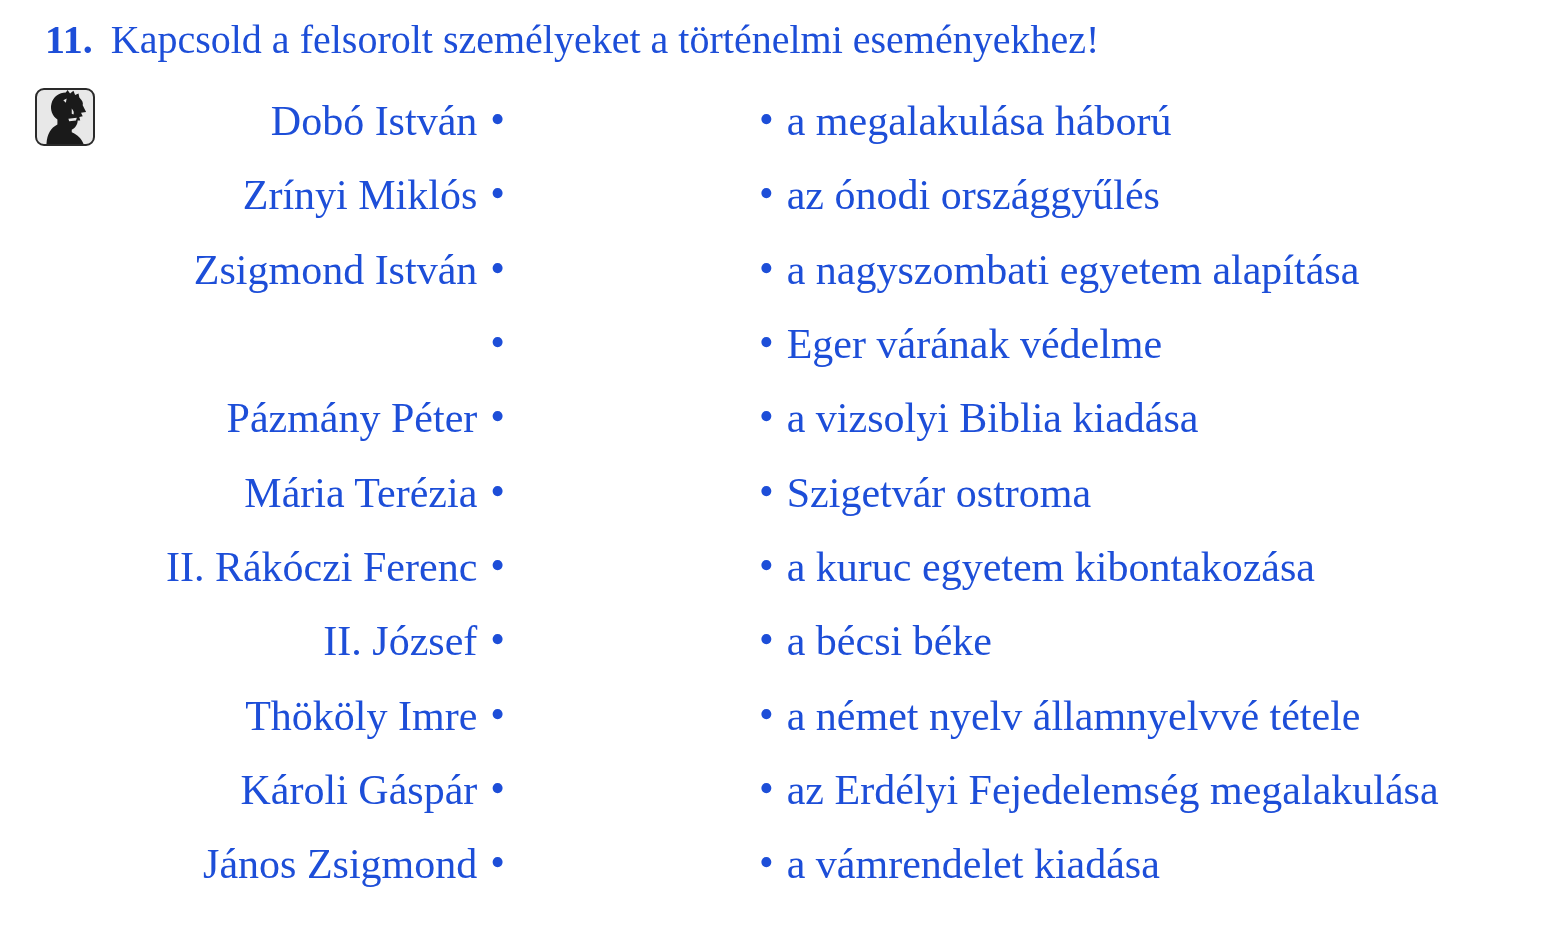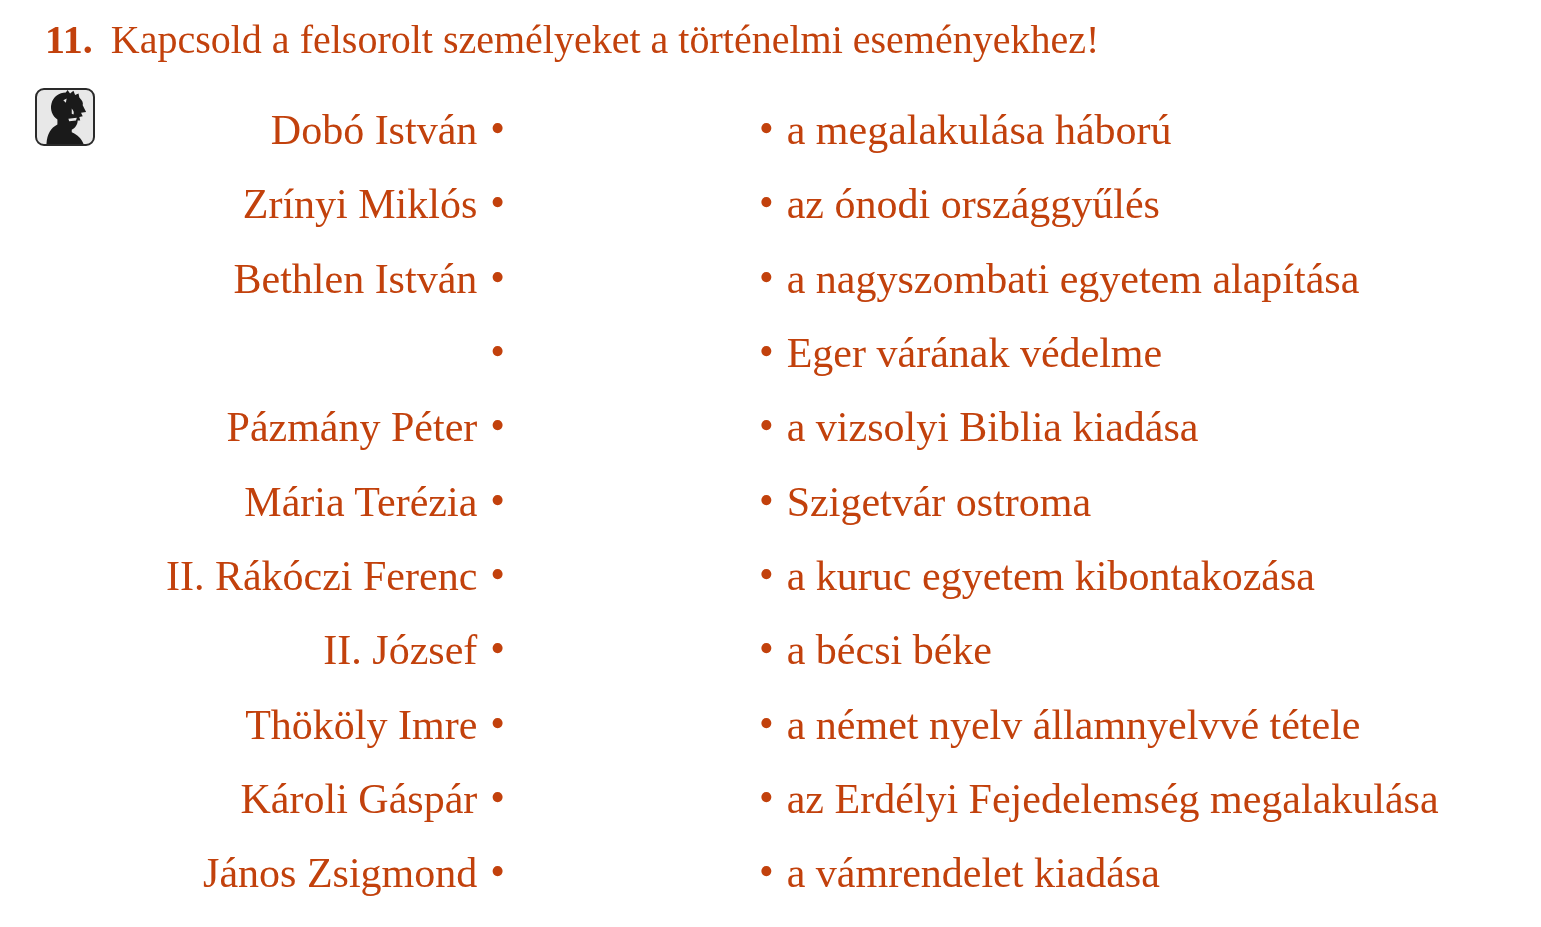--- a/index.html
+++ b/index.html
@@ -7,21 +7,21 @@
     padding: 0;
     background: #ffffff;
   }
   #page {
     position: relative;
     width: 1541px;
     height: 927px;
     background: #ffffff;
     overflow: hidden;
     font-family: "Liberation Serif", "DejaVu Serif", serif;
-    color: #c2410c;
+    color: #1d4ed8;
   }
 
   
   .title-row {
     position: absolute;
     left: 45px;
     top: 16px;
     display: flex;
     align-items: baseline;
     gap: 18px;
@@ -49,21 +49,21 @@
   .portrait-box svg {
     display: block;
     width: 100%;
     height: 100%;
   }
 
   
   .matching-list {
     position: absolute;
     left: 0;
-    top: 93px;
+    top: 84px;
     width: 1541px;
   }
   .row {
     height: 74.3px;
     display: flex;
     align-items: center;
     font-size: 42px;
     line-height: 1;
     white-space: nowrap;
   }
@@ -136,21 +136,21 @@
         <span class="dot">•</span>
       </div>
       <div class="event-cell">
         <span class="dot">•</span>
         <span class="event-label">az ónodi országgyűlés</span>
       </div>
     </div>
 
     <div class="row">
       <div class="person-cell">
-        <span class="person-label">Bethlen István</span>
+        <span class="person-label">Zsigmond István</span>
         <span class="dot">•</span>
       </div>
       <div class="event-cell">
         <span class="dot">•</span>
         <span class="event-label">a nagyszombati egyetem alapítása</span>
       </div>
     </div>
 
     <div class="row">
       <div class="person-cell">

